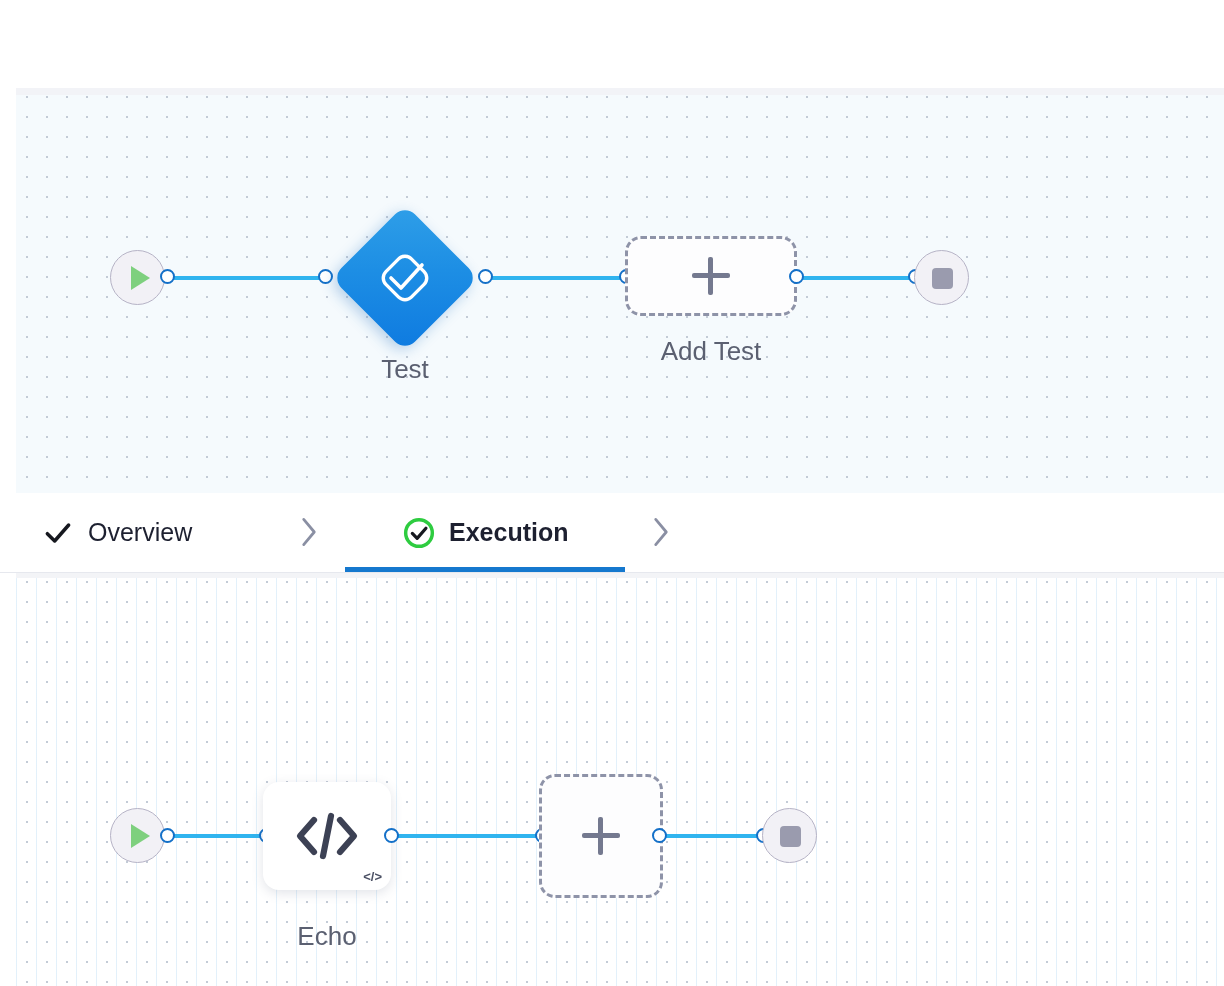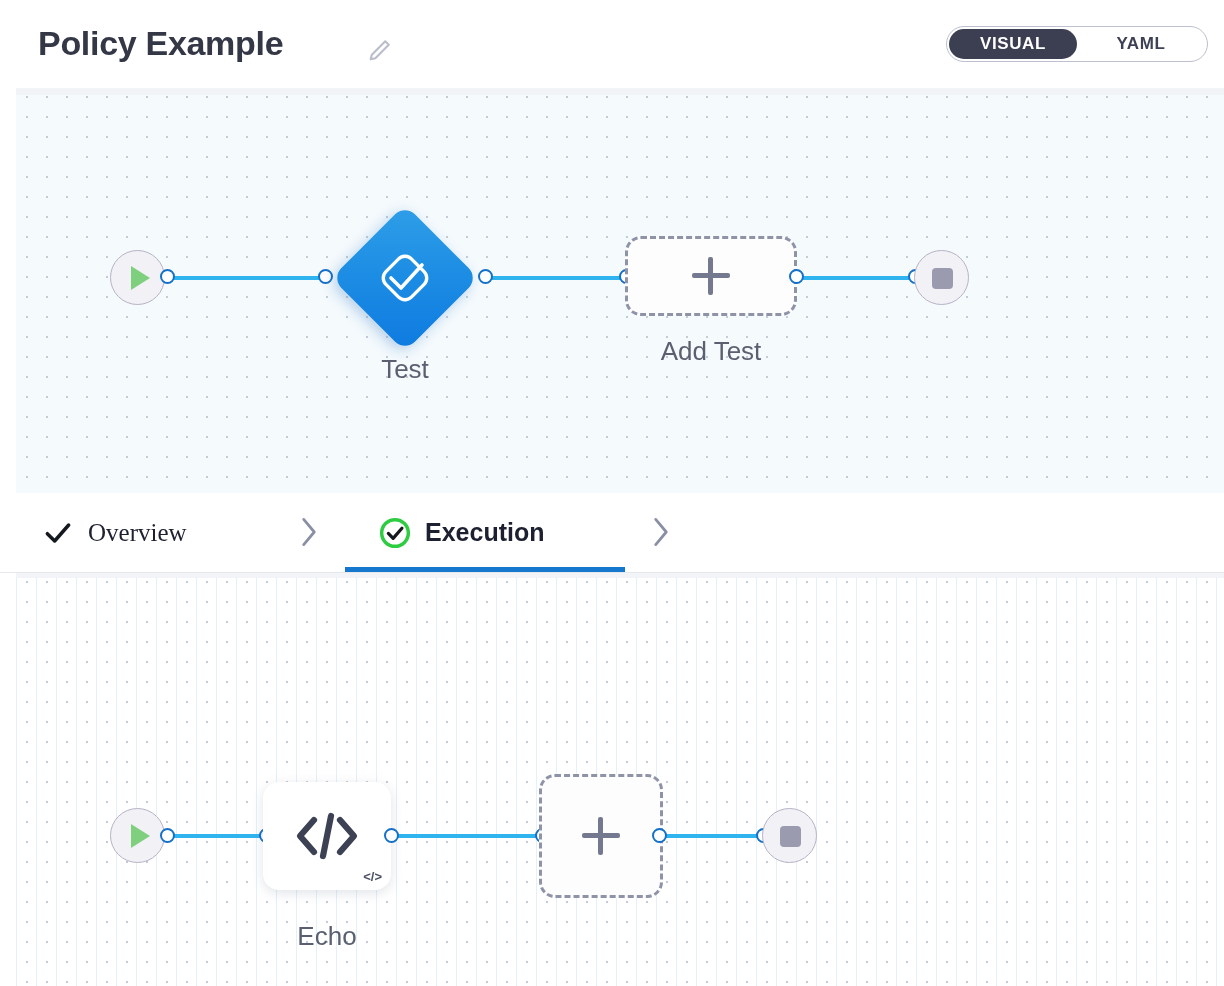--- a/index.html
+++ b/index.html
@@ -285,34 +285,20 @@
     width: 26px;
     height: 38px;
   }
   .tab-icon { width: 32px; height: 32px; display:block; }
 </style>
 </head>
 <body>
 
 <div class="app">
 
-  <div class="header">
-    <div class="title">Policy Example</div>
-
-    <span class="edit-icon">
-      <svg viewBox="0 0 24 24" width="28" height="28" fill="none" stroke="#b9bdcc" stroke-width="1.8" stroke-linecap="round" stroke-linejoin="round">
-        <path d="M16.5 4.5l3 3L8 19l-4 1 1-4z"></path>
-      </svg>
-    </span>
-
-    <div class="mode-toggle">
-      <div class="mode-seg active">VISUAL</div>
-      <div class="mode-seg">YAML</div>
-    </div>
-  </div>
 
   <div class="canvas" id="stage-canvas">
     <div class="topband"></div>
 
     <div class="edge" style="left:150px; top:188px; width:162px;"></div>
     <div class="edge" style="left:468px; top:188px; width:146px;"></div>
     <div class="edge" style="left:778px; top:188px; width:124px;"></div>
 
     <div class="terminal" style="left:94px; top:162px;">
       <div class="play-tri"></div>
@@ -338,32 +324,32 @@
     <div class="node-label" style="left:605px; top:248px; width:180px;">Add Test</div>
 
     <div class="port" style="left:892px; top:181px;"></div>
     <div class="terminal" style="left:898px; top:162px;">
       <div class="stop-sq"></div>
     </div>
   </div>
 
   <div class="tabbar">
 
-    <div class="tab" style="left:42px;font-family:Liberation Serif, serif;">
+    <div class="tab" style="left:42px;">
       <svg class="tab-icon" viewBox="0 0 24 24">
         <path d="M4 12.5 L9.5 18 L20 6" fill="none" stroke="#16181f" stroke-width="2.6" stroke-linecap="round" stroke-linejoin="round"></path>
       </svg>
       <span class="tab-label">Overview</span>
     </div>
 
     <svg class="tab-sep" style="left:296px;" viewBox="0 0 24 36">
       <path d="M7 6 L17 18 L7 30" fill="none" stroke="#8a8fa3" stroke-width="2.6" stroke-linecap="round" stroke-linejoin="round"></path>
     </svg>
 
-    <div class="tab active" style="left:379px;">
+    <div class="tab active" style="left:403px;">
       <svg class="tab-icon" viewBox="0 0 24 24">
         <circle cx="12" cy="12" r="10" fill="none" stroke="#2ecc40" stroke-width="2.6"></circle>
         <path d="M7 12.3 L10.6 16 L17.2 8.4" fill="none" stroke="#16181f" stroke-width="2.4" stroke-linecap="round" stroke-linejoin="round"></path>
       </svg>
       <span class="tab-label">Execution</span>
     </div>
     <div class="tab-underline" style="left:345px; width:280px;"></div>
 
     <svg class="tab-sep" style="left:648px;" viewBox="0 0 24 36">
       <path d="M7 6 L17 18 L7 30" fill="none" stroke="#8a8fa3" stroke-width="2.6" stroke-linecap="round" stroke-linejoin="round"></path>

